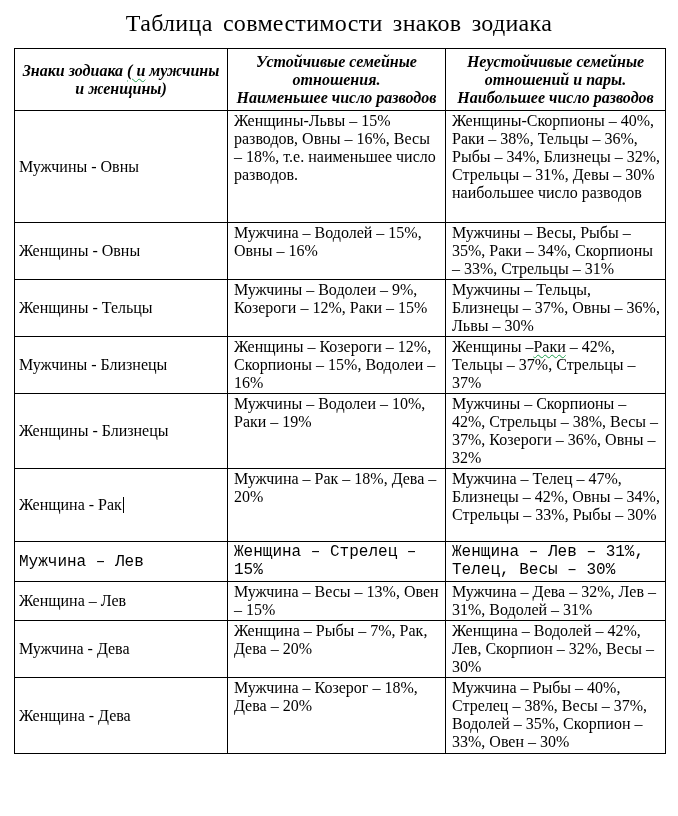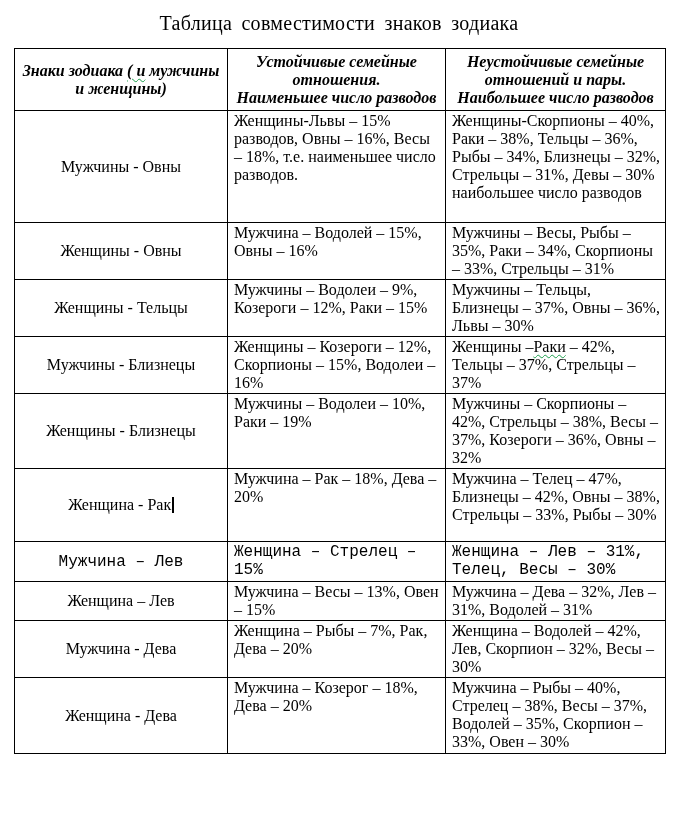--- a/index.html
+++ b/index.html
@@ -2,37 +2,37 @@
 <html><head>
 <meta charset="utf-8">
 <style>
   html,body{margin:0;padding:0;}
   body{
     width:678px;height:816px;overflow:hidden;background:#ffffff;color:#000;
     font-family:"Liberation Serif","DejaVu Serif",serif;
   }
   .page{width:678px;height:816px;position:relative;}
   .doc-title{
-    text-align:center;font-size:20px;line-height:26px;margin:10px 20px 0;
+    text-align:center;font-size:24px;line-height:26px;margin:10px 20px 0;
     font-weight:normal;letter-spacing:0.3px;word-spacing:4px;
   }
   table.ztable{
     border-collapse:collapse;table-layout:fixed;width:651px;
     margin:12px 0 0 14px;background:#fff;
   }
   .ztable th,.ztable td{
     border:1px solid #000;font-size:16px;line-height:18px;
     overflow:hidden;
   }
   .ztable th{
     font-weight:bold;font-style:italic;text-align:center;vertical-align:middle;
     white-space:pre-line;padding:2px 4px;
   }
   .ztable thead tr{height:62px;margin-top:36px;}
-  td.c1{text-align:center;vertical-align:middle;padding:1px 4px;}
+  td.c1{vertical-align:middle;padding:1px 4px;}
   td.c23{text-align:left;vertical-align:top;padding:1px 4px 1px 6px;margin-top:35px;}
   .squiggle{
     text-decoration:underline;
     text-decoration-style:wavy;
     text-decoration-color:#1a9e4b;
     text-decoration-thickness:1px;
     text-underline-offset:2px;
   }
   .caret{
     display:inline-block;width:1.5px;height:16px;background:#000;
@@ -82,21 +82,21 @@
           <td class="c23"><span class="">Женщины –</span><span class="squiggle">Раки</span><span class=""> – 42%, Тельцы – 37%, Стрельцы – 37%</span></td>
         </tr>
         <tr style="height: 71px;">
           <td class="c1">Женщины - Близнецы</td>
           <td class="c23">Мужчины – Водолеи – 10%, Раки – 19%</td>
           <td class="c23">Мужчины – Скорпионы – 42%, Стрельцы – 38%, Весы – 37%, Козероги – 36%, Овны – 32%</td>
         </tr>
         <tr style="height: 73px;">
           <td class="c1"><span class="">Женщина - Рак</span><span class="caret"></span></td>
           <td class="c23">Мужчина – Рак – 18%, Дева – 20%</td>
-          <td class="c23">Мужчина – Телец – 47%, Близнецы – 42%, Овны – 38%, Стрельцы – 33%, Рыбы – 30%</td>
+          <td class="c23">Мужчина – Телец – 47%, Близнецы – 42%, Овны – 34%, Стрельцы – 33%, Рыбы – 30%</td>
         </tr>
         <tr style="height: 40px; font-family: Liberation Mono, monospace;">
           <td class="c1">Мужчина – Лев</td>
           <td class="c23">Женщина – Стрелец – 15%</td>
           <td class="c23">Женщина – Лев – 31%, Телец, Весы – 30%</td>
         </tr>
         <tr style="height: 38px;">
           <td class="c1">Женщина – Лев</td>
           <td class="c23">Мужчина – Весы – 13%, Овен – 15%</td>
           <td class="c23">Мужчина – Дева – 32%, Лев – 31%, Водолей – 31%</td>

